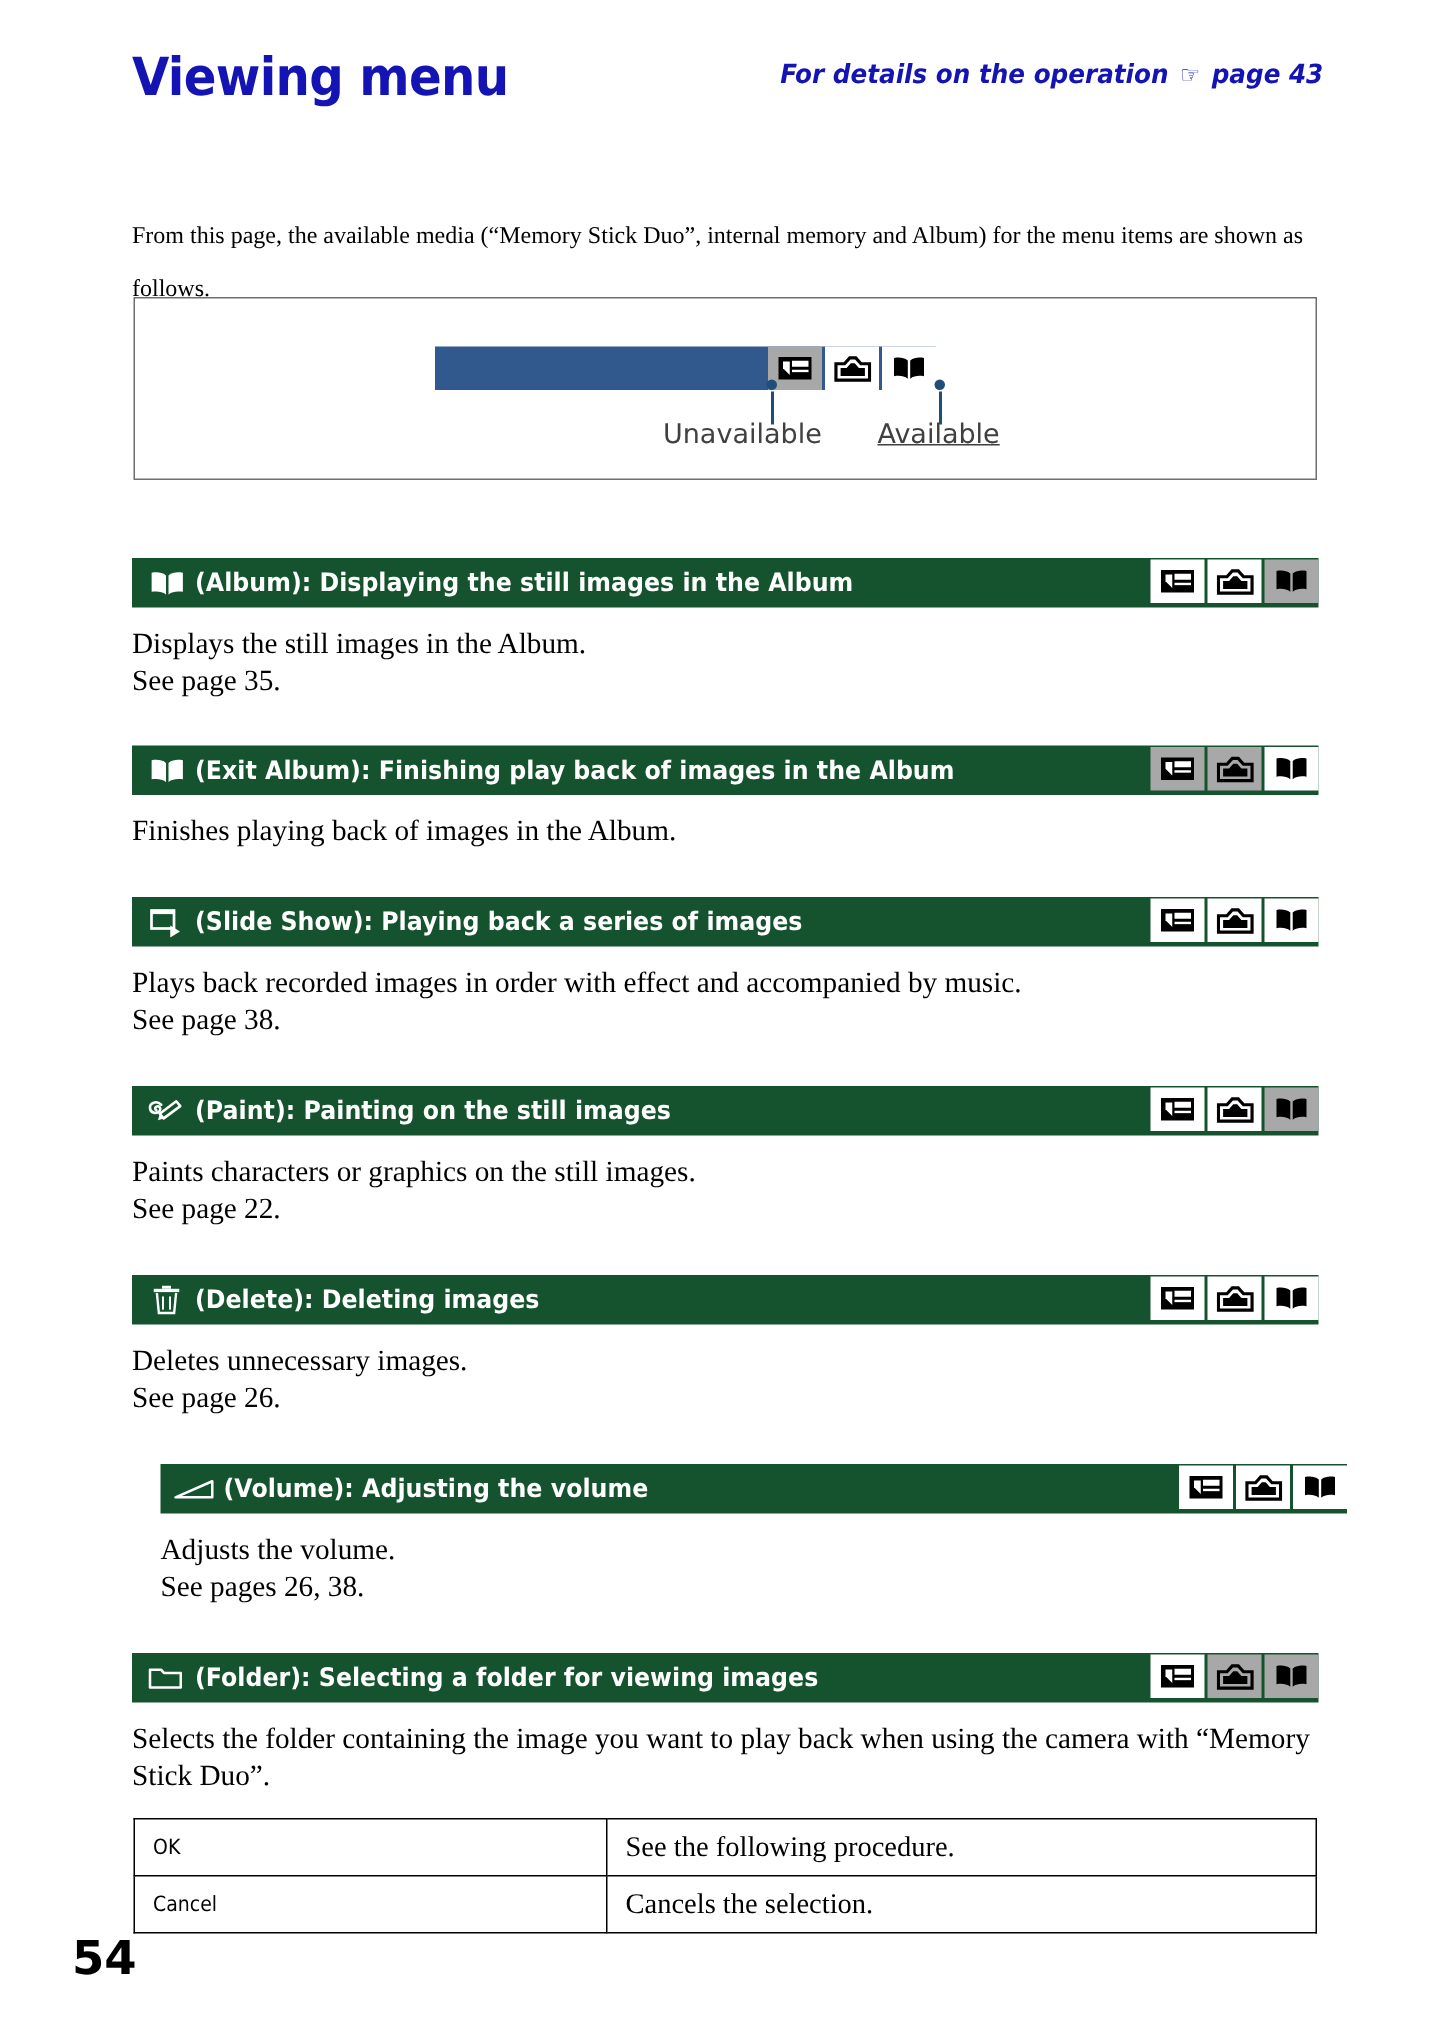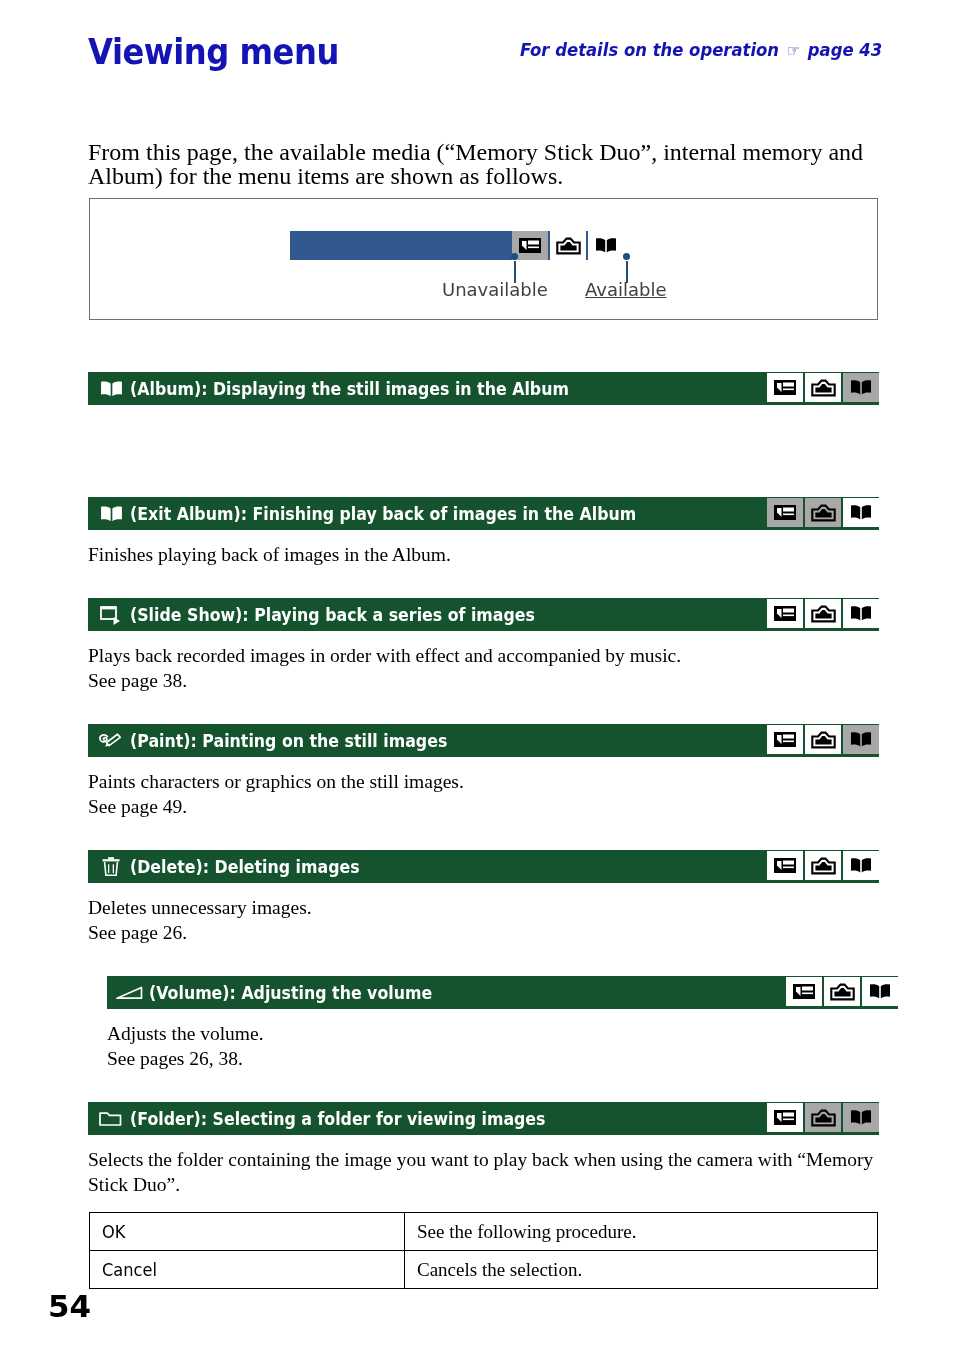--- a/index.html
+++ b/index.html
@@ -54,22 +54,22 @@
     font-size: 16px;
     padding: 0 2px;
   }
 
   
   .intro {
     position: absolute;
     left: 88px;
     top: 140px;
     width: 790px;
-    font-size: 24px;
-    line-height: 24px;
+    font-size: 16px;
+    line-height: 35px;
   }
 
   
   .legend-box {
     position: absolute;
     left: 89px;
     top: 198px;
     width: 789px;
     height: 122px;
     border: 1px solid #6f6f6f;
@@ -189,21 +189,21 @@
   .opt-table td {
     border: 1px solid #000000;
     height: 37px;
     padding: 0 12px;
     font-size: 19px;
     vertical-align: middle;
   }
   .opt-table td.key {
     width: 290px;
     font-family: "DejaVu Sans", sans-serif;
-    font-size: 18px;
+    font-size: 14px;
     transform-origin: left center;
   }
   .opt-table td.key span {
     display: inline-block;
     transform: scaleX(0.9);
     transform-origin: left center;
   }
 
   
   .page-number {
@@ -290,20 +290,22 @@
           </svg>
       </div>
       <div class="chip off">
         <svg width="24" height="17" viewBox="0 0 24 17">
             <path d="M11.2 3.3 C8.6 1.2 5.3 1.1 2 1.6 L2 13.8 C5.3 13.3 8.6 13.4 11.2 15.5 Z" fill="#000"></path>
             <path d="M12.8 3.3 C15.4 1.2 18.7 1.1 22 1.6 L22 13.8 C18.7 13.3 15.4 13.4 12.8 15.5 Z" fill="#000"></path>
           </svg>
       </div>
     </div>
   </div>
+  <div class="sec-body" style="white-space:pre-line;">Displays the still images in the Album.
+See page 35.</div>
 </div>
 
 <div class="section" style="top:497px;">
   <div class="sec-bar">
     <div class="sec-icon">
       <svg width="25" height="18" viewBox="0 0 24 17">
           <path d="M11.2 3.3 C8.6 1.2 5.3 1.1 2 1.6 L2 13.8 C5.3 13.3 8.6 13.4 11.2 15.5 Z" fill="#fff"></path>
           <path d="M12.8 3.3 C15.4 1.2 18.7 1.1 22 1.6 L22 13.8 C18.7 13.3 15.4 13.4 12.8 15.5 Z" fill="#fff"></path>
         </svg>
     </div>
@@ -398,21 +400,21 @@
       </div>
       <div class="chip off">
         <svg width="24" height="17" viewBox="0 0 24 17">
             <path d="M11.2 3.3 C8.6 1.2 5.3 1.1 2 1.6 L2 13.8 C5.3 13.3 8.6 13.4 11.2 15.5 Z" fill="#000"></path>
             <path d="M12.8 3.3 C15.4 1.2 18.7 1.1 22 1.6 L22 13.8 C18.7 13.3 15.4 13.4 12.8 15.5 Z" fill="#000"></path>
           </svg>
       </div>
     </div>
   </div>
   <div class="sec-body" style="white-space:pre-line;">Paints characters or graphics on the still images.
-See page 49.</div>
+See page 22.</div>
 </div>
 
 <div class="section" style="top:850px;">
   <div class="sec-bar">
     <div class="sec-icon">
       <svg width="20" height="21" viewBox="0 0 20 21">
         <rect x="1.5" y="3.2" width="17" height="2.2" fill="#fff"></rect>
         <path d="M7 1.2 h6 v2 h-6 z" fill="#fff"></path>
         <path d="M3.6 6 L4.9 19.3 L15.1 19.3 L16.4 6" fill="none" stroke="#fff" stroke-width="1.6"></path>
         <rect x="7" y="8.3" width="1.3" height="8.8" fill="#fff"></rect>

